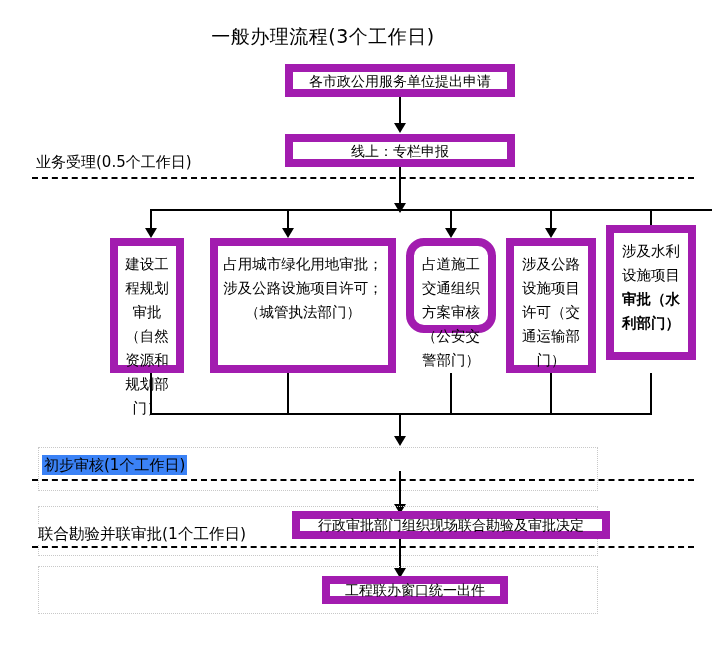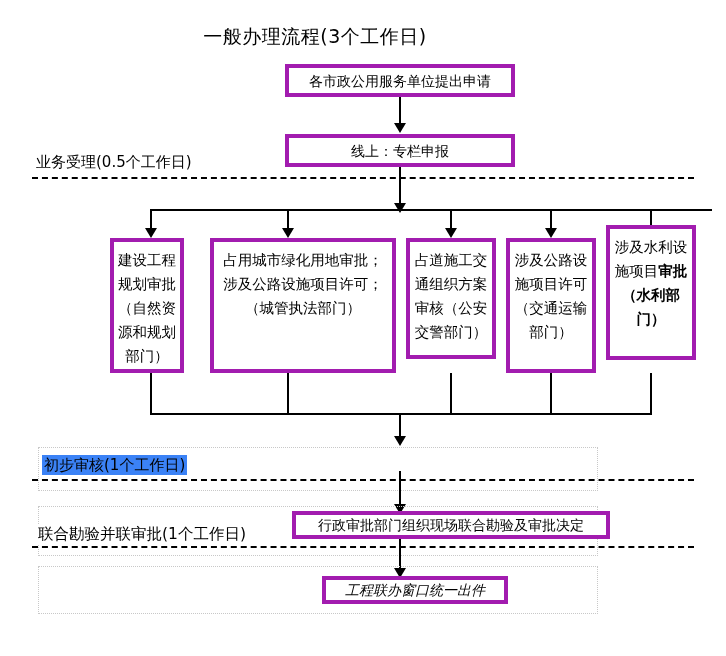--- a/index.html
+++ b/index.html
@@ -15,34 +15,34 @@
     position: relative;
     width: 726px;
     height: 656px;
     background: #ffffff;
     overflow: hidden;
   }
   .abs { position: absolute; }
 
   
   .title {
-    left: 8px;
+    left: 16px;
     top: 24px;
     width: 614px;
     text-align: center;
     font-size: 19px;
     letter-spacing: 0.5px;
     line-height: 24px;
     white-space: nowrap;
   }
 
   
   .box {
     box-sizing: border-box;
-    border: 4px solid #a21caf;
+    border: 8px solid #a21caf;
     background: #ffffff;
     display: flex;
     align-items: center;
     justify-content: center;
     text-align: center;
     font-size: 14px;
     line-height: 20px;
     padding: 2px 4px;
   }
   .box .txt { display: block; width: 100%; }
@@ -136,21 +136,21 @@
   <div class="abs arrow-down" style="left:645px; top:228px;"></div>
 
   <div class="abs box box-tall" style="left:110px; top:238px; width:74px; height:135px;justify-content:center;">
     <span class="txt">建设工程规划审批（自然资源和规划部门）</span>
   </div>
 
   <div class="abs box box-tall" style="left:210px; top:238px; width:186px; height:135px;">
     <span class="txt">占用城市绿化用地审批；涉及公路设施项目许可；（城管执法部门）</span>
   </div>
 
-  <div class="abs box box-tall" style="left:406px; top:238px; width:90px; height:121px;">
+  <div class="abs box box-tall" style="left:406px; top:238px; width:90px; height:95px;border-radius:18px;">
     <span class="txt">占道施工交通组织方案审核（公安交警部门）</span>
   </div>
 
   <div class="abs box box-tall" style="left:506px; top:238px; width:90px; height:135px;">
     <span class="txt">涉及公路设施项目许可（交通运输部门）</span>
   </div>
 
   <div class="abs box box-tall" style="left:606px; top:225px; width:90px; height:135px;justify-content:center;">
     <span class="txt" style="line-height:24px;">
       <span>涉及水利设施项目</span><span class="bold">审批（水利部门）</span>
@@ -183,18 +183,18 @@
   </div>
 
   <div class="abs dashed-sep" style="left:32px; top:546px; width:662px;"></div>
   <div class="abs stage-label strong" style="left:36px; top:524px; background:#ffffff; padding:0 2px;">联合勘验并联审批(1个工作日)</div>
 
   <div class="abs vline" style="left:399px; top:539px; height:34px;"></div>
   <div class="abs arrow-down" style="left:394px; top:568px;"></div>
 
   <div class="abs band" style="left:38px; top:566px; width:560px; height:48px;"></div>
 
-  <div class="abs box" style="left:322px; top:576px; width:186px; height:28px;font-style:italic;">
+  <div class="abs box" style="left:322px; top:576px; width:186px; height:28px;">
     <span class="txt">工程联办窗口统一出件</span>
   </div>
 
 
 </div>
 
 </body></html>

